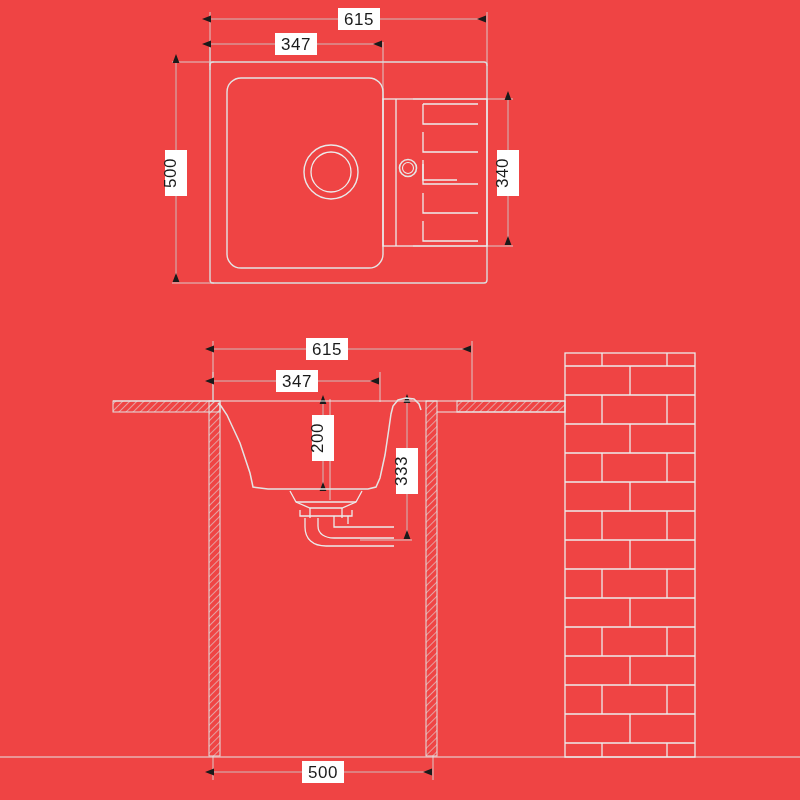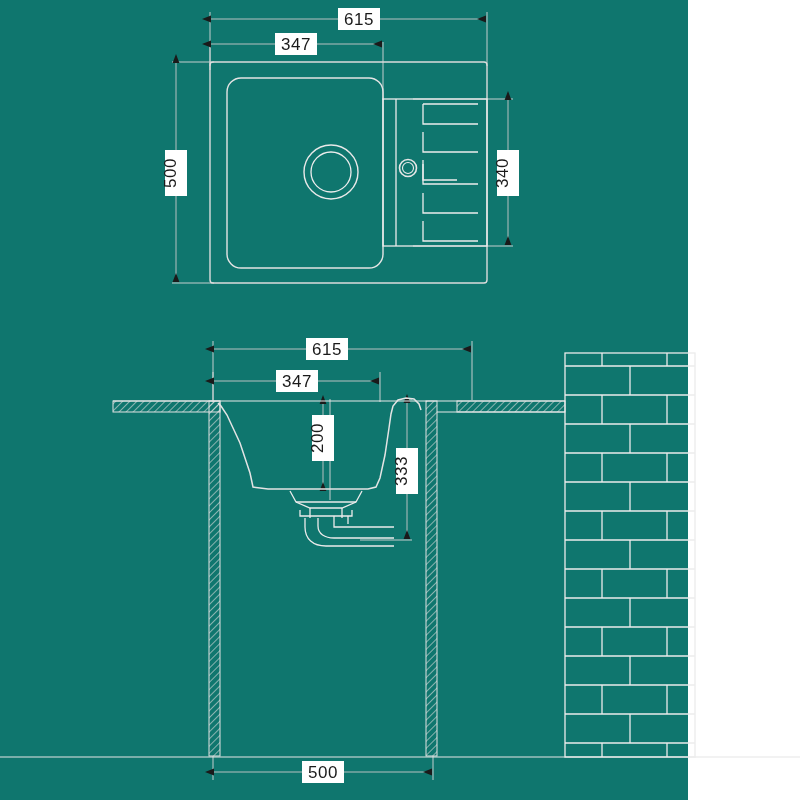--- a/index.html
+++ b/index.html
@@ -8,23 +8,23 @@
     background: #ffffff;
   }
   body {
     width: 800px;
     height: 800px;
     font-family: "Liberation Sans", sans-serif;
     overflow: hidden;
   }
   #drawing-root {
     position: relative;
-    width: 688px;
+    width: 800px;
     height: 800px;
-    background: #0f766e;
+    background: #ef4444;
   }
   svg.cad {
     display: block;
     width: 800px;
     height: 800px;
   }
   text.dim-label {
     font-family: "Liberation Sans", sans-serif;
     font-size: 17px;
     fill: #1a1a1a;

